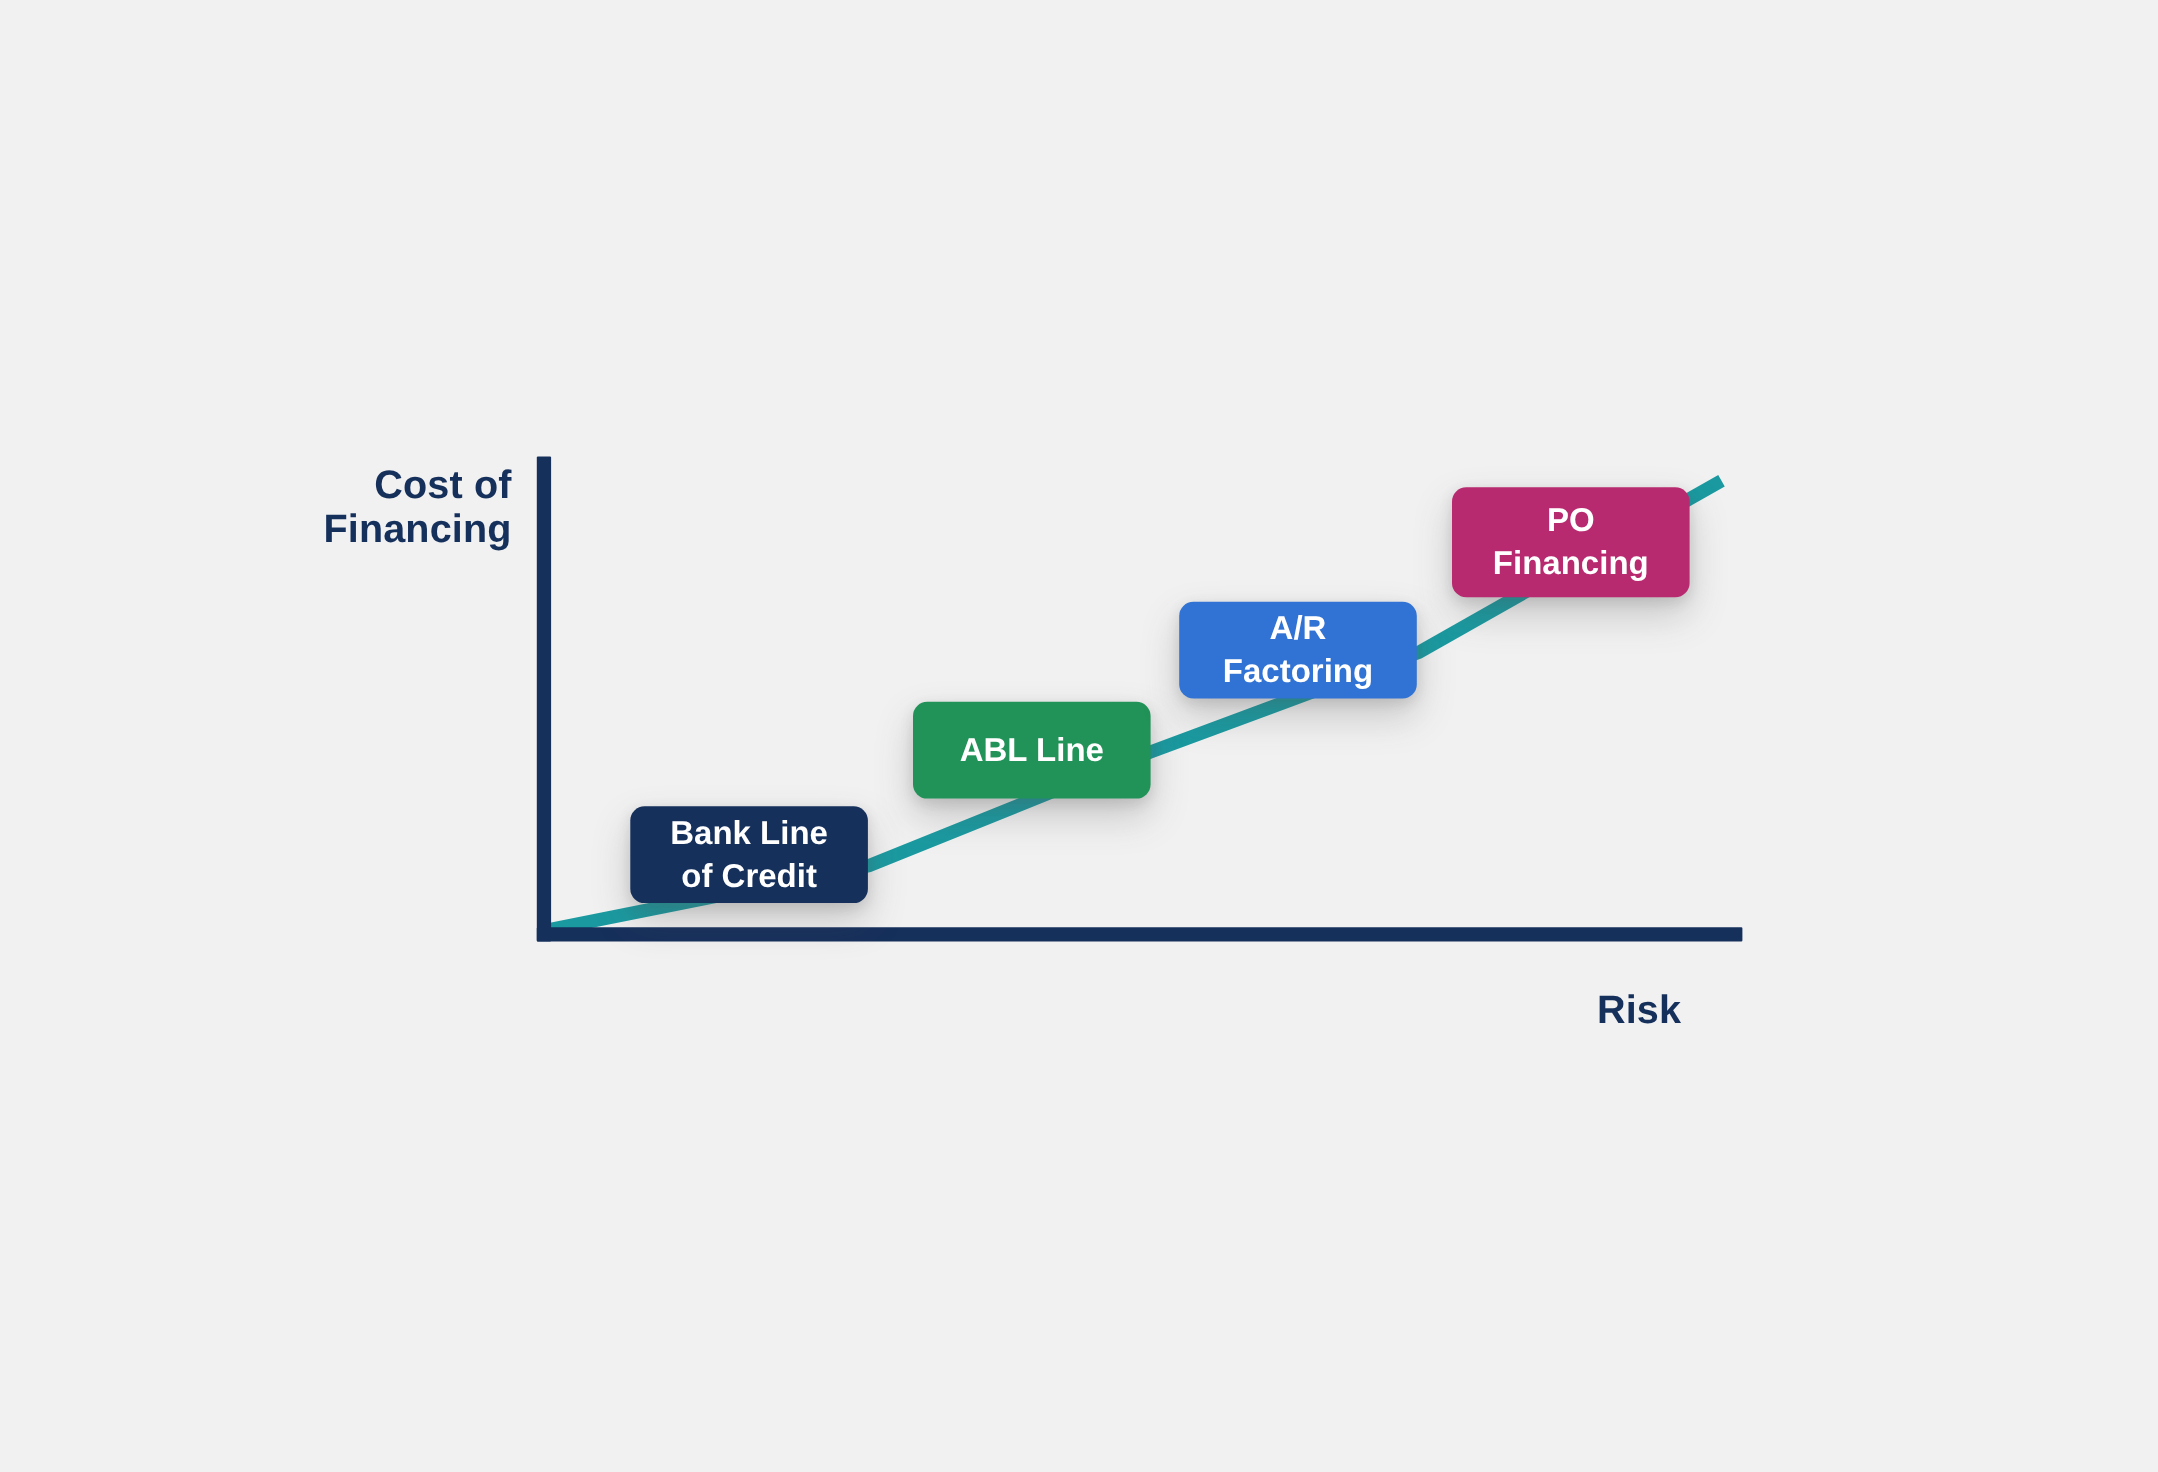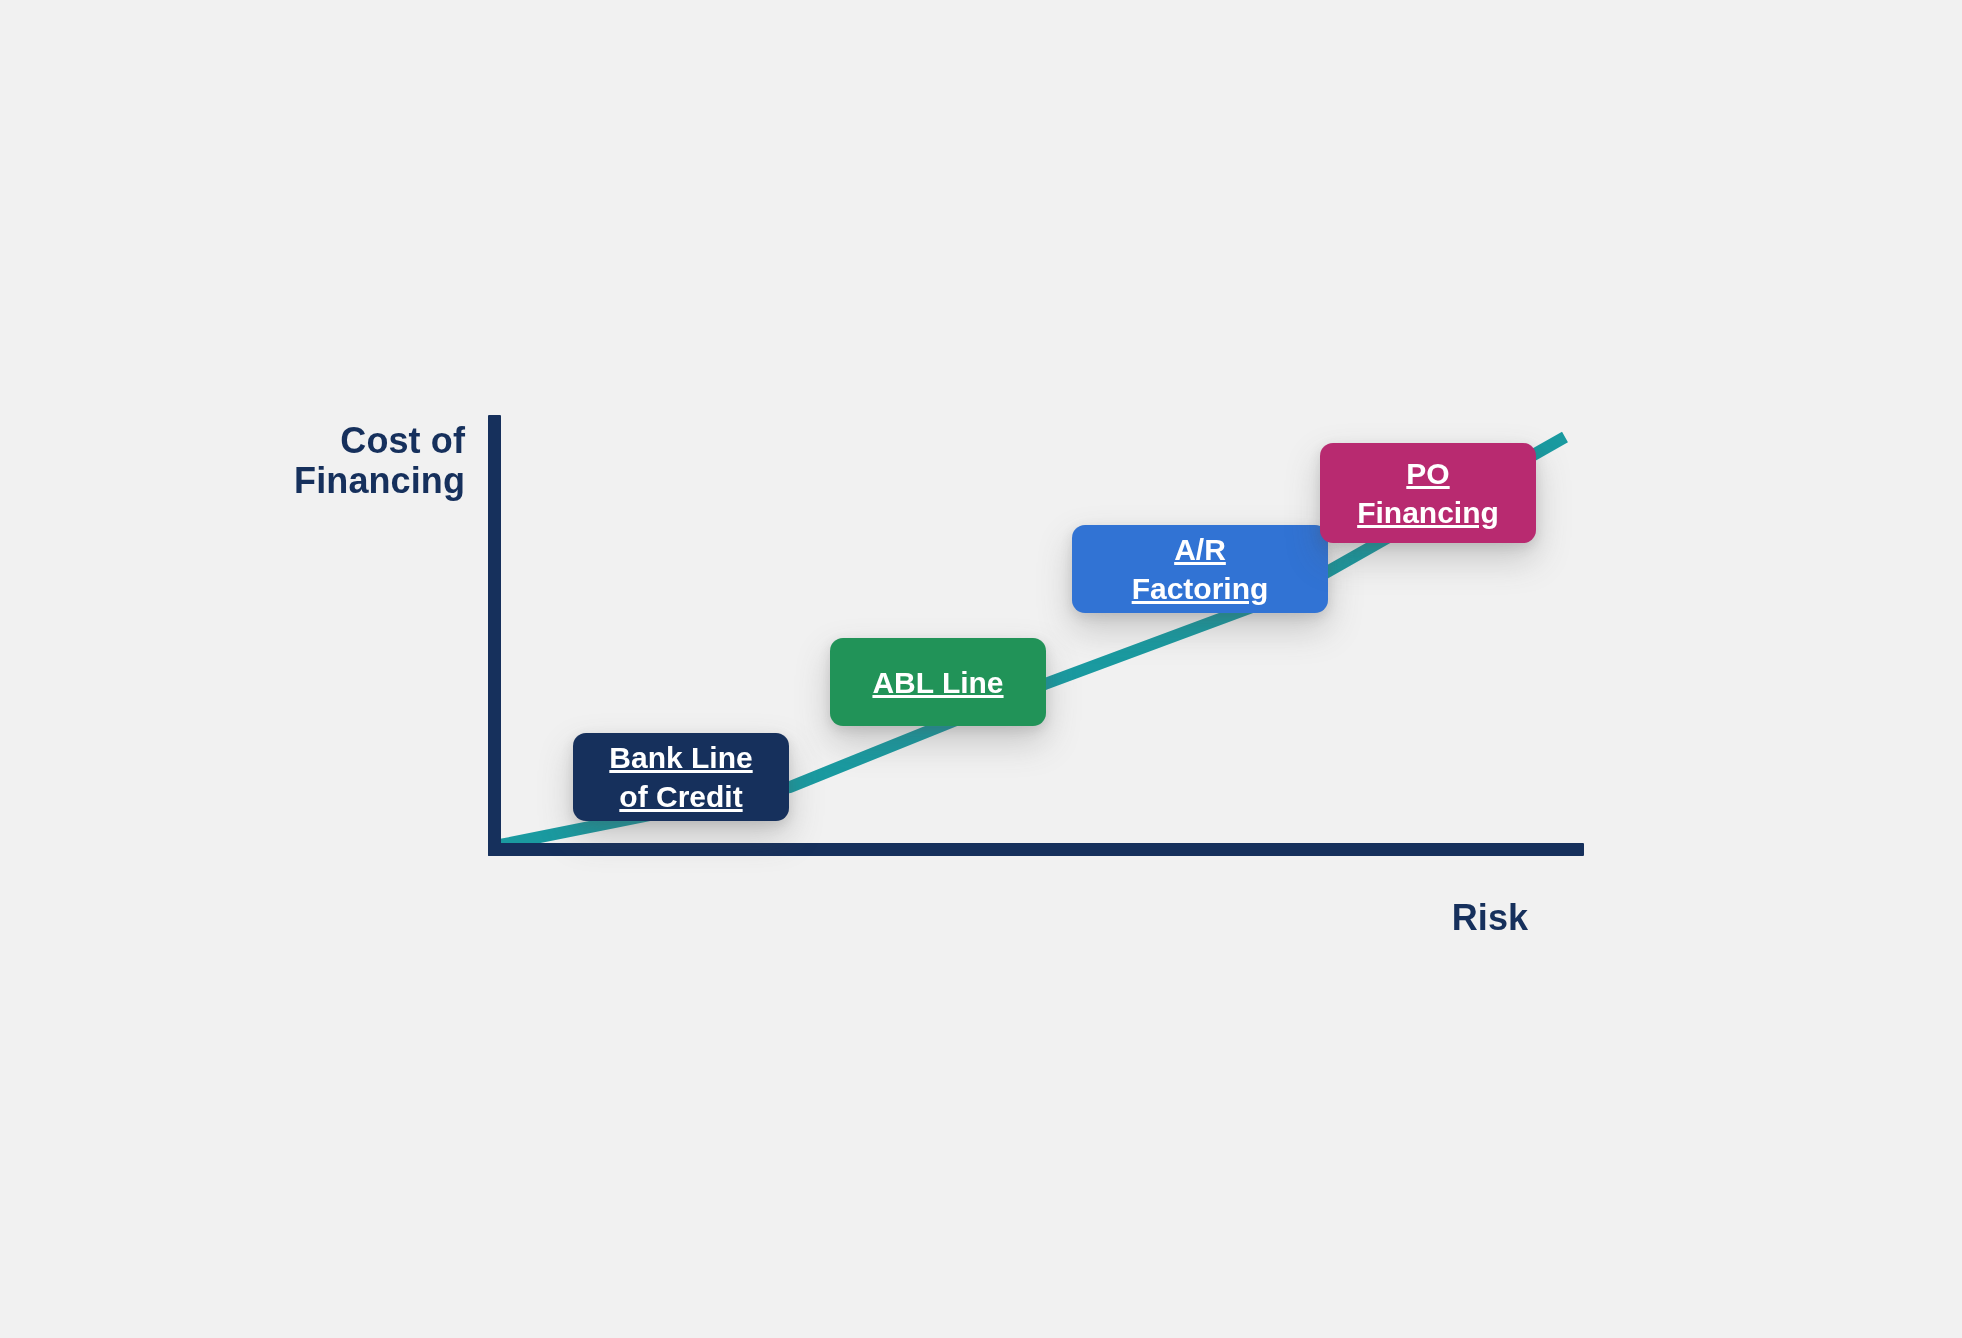--- a/index.html
+++ b/index.html
@@ -84,21 +84,20 @@
     align-items: center;
     justify-content: center;
     text-align: center;
     color: #ffffff;
     font-weight: bold;
     font-size: 30px;
     line-height: 39px;
     padding: 4px 3px;
     box-shadow: 0 16px 34px rgba(80, 80, 80, 0.26),
                 0 4px 12px rgba(80, 80, 80, 0.16);
-    text-decoration: underline;
   }
   .step-box .step-line {
     display: block;
     white-space: nowrap;
   }
 </style>
 </head>
 <body style="background: rgb(241, 241, 241);">
 
 <div id="chart-canvas" style="background: rgb(241, 241, 241);">
@@ -122,21 +121,21 @@
     </span>
   </div>
 
   <div class="step-box" id="box-0" style="left: 573px; top: 733px; width: 216px; height: 88px; background: rgb(22, 48, 92);">
     <span>
       <span class="step-line">Bank Line</span>
       <span class="step-line">of Credit</span>
     </span>
   </div>
 
-  <div class="step-box" id="box-2" style="left: 1072px; top: 525px; width: 256px; height: 88px; background: rgb(49, 115, 212);">
+  <div class="step-box" id="box-2" style="left: 1072px; top: 547px; width: 216px; height: 88px; background: rgb(49, 115, 212);">
     <span>
       <span class="step-line">A/R</span>
       <span class="step-line">Factoring</span>
     </span>
   </div>
 
   <div class="step-box" id="box-3" style="left: 1320px; top: 443px; width: 216px; height: 100px; background: rgb(184, 42, 112);">
     <span>
       <span class="step-line">PO</span>
       <span class="step-line">Financing</span>

